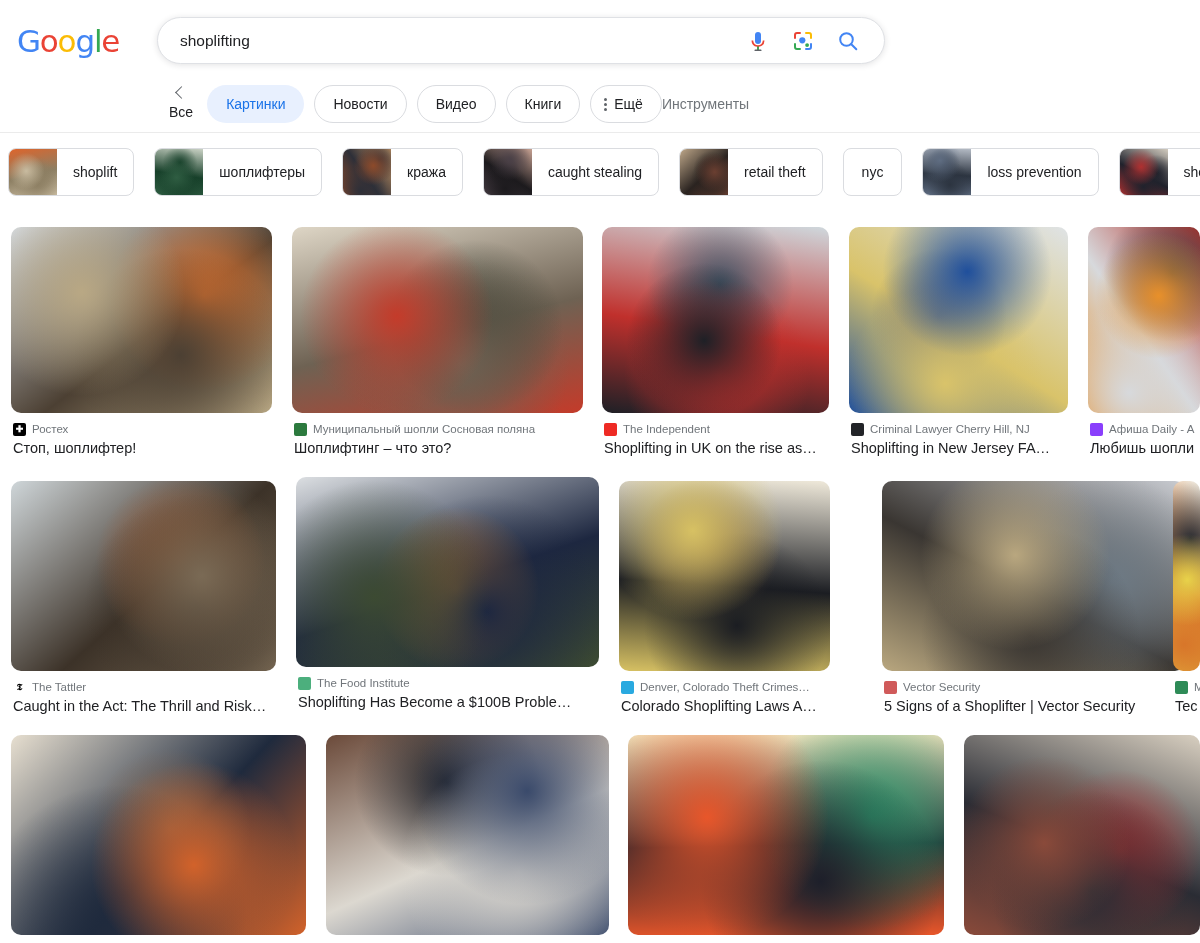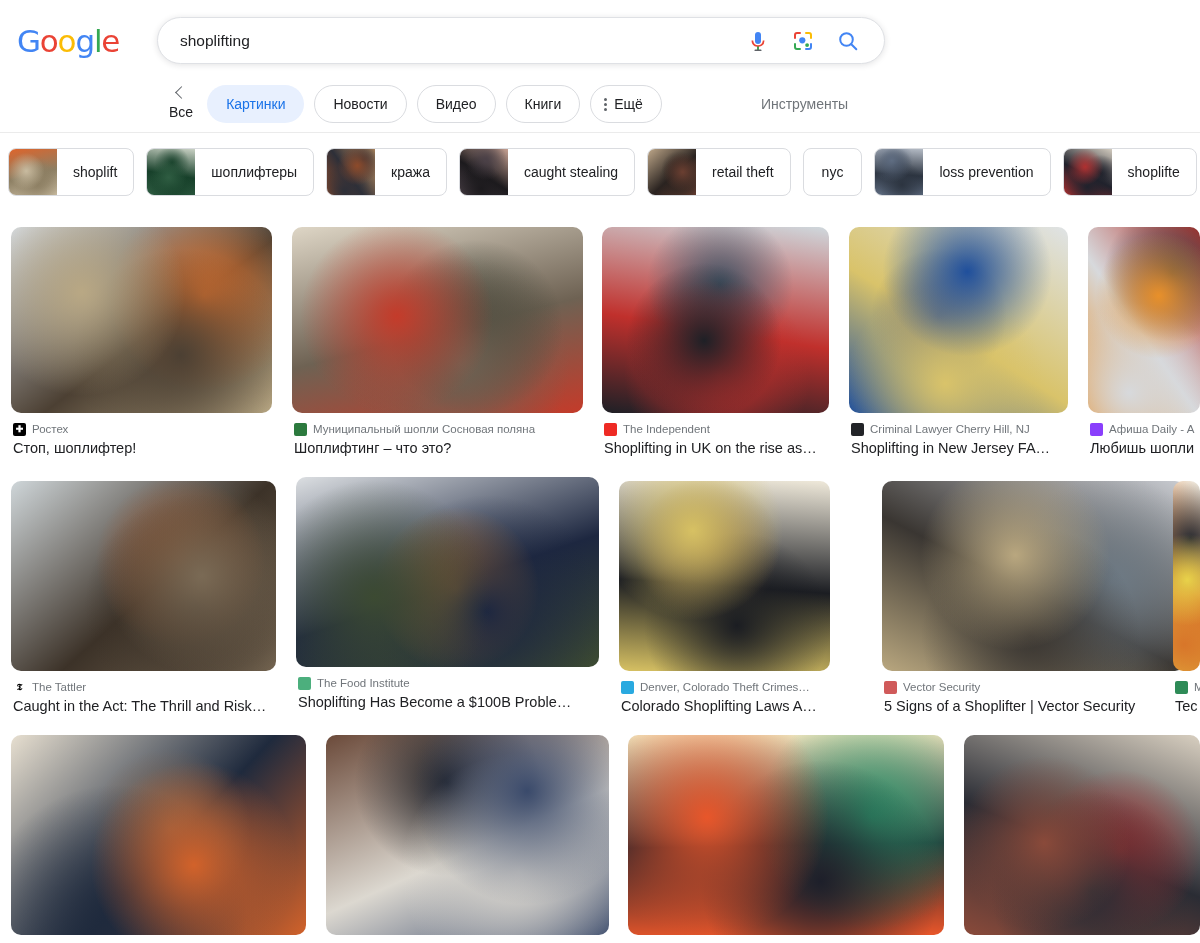--- a/index.html
+++ b/index.html
@@ -121,35 +121,34 @@
   .dots i {
     position: absolute; left: 0;
     width: 3px; height: 3px;
     border-radius: 50%;
     background: #5f6368;
   }
   .dots i:nth-child(1){ top: 1px; }
   .dots i:nth-child(2){ top: 6px; }
   .dots i:nth-child(3){ top: 11px; }
   .tools {
-    margin-left: 99px;
     font-size: 14px;
     color: #70757a;
     cursor: pointer;
   }
 
   
   .chipbar {
     position: absolute;
     top: 134px; left: 0;
     width: 1200px;
     height: 75px;
     display: flex;
     align-items: center;
-    gap: 12px;
+    gap: 20px;
     padding-left: 8px;
     overflow: hidden;
     background: #fff;
   }
   .chip {
     height: 48px;
     border: 1px solid #dadce0;
     border-radius: 8px;
     background: #fff;
     display: flex;

